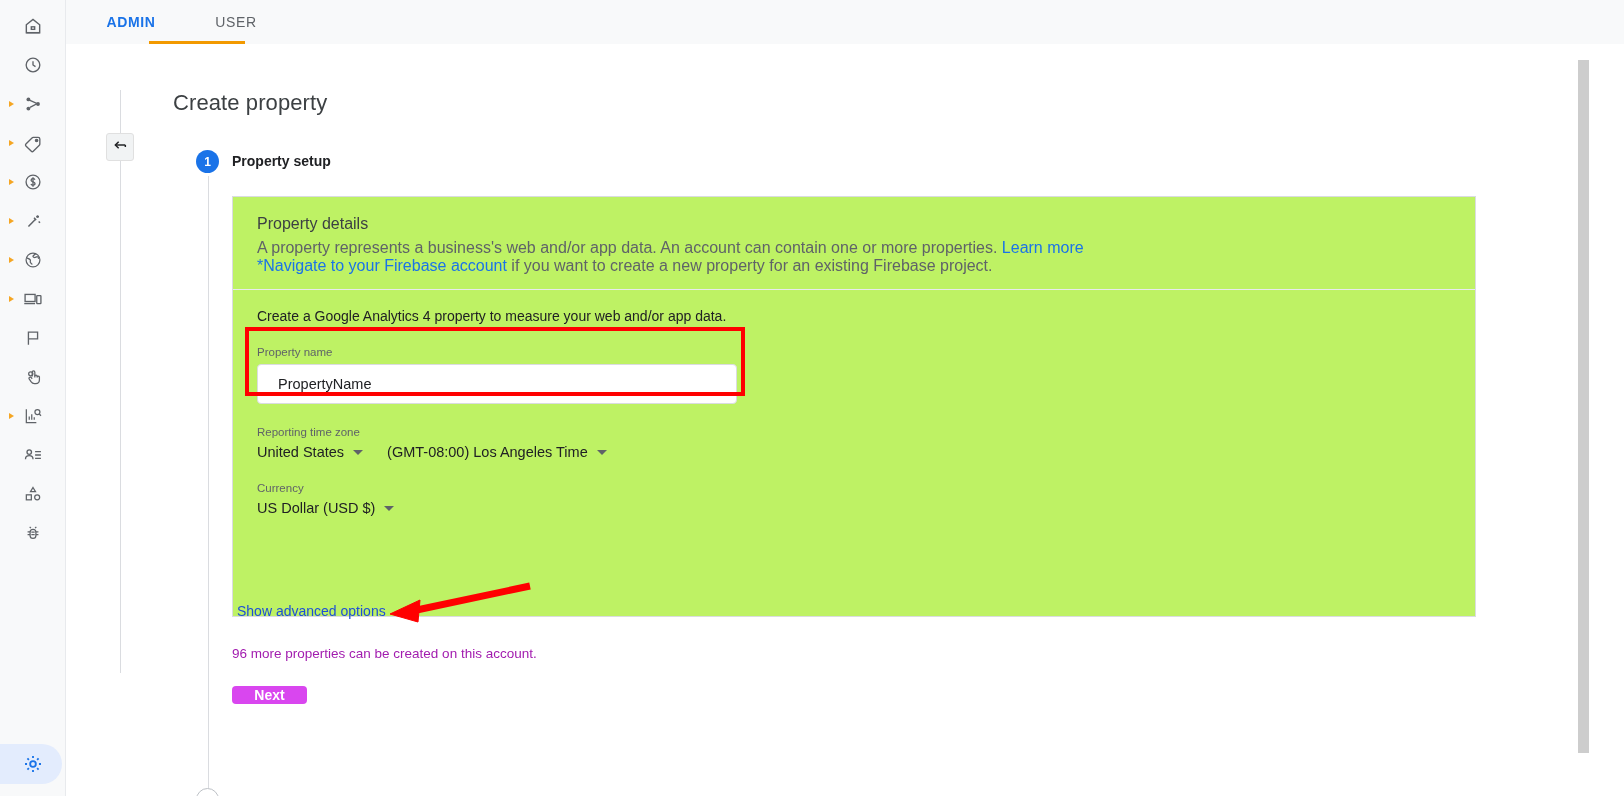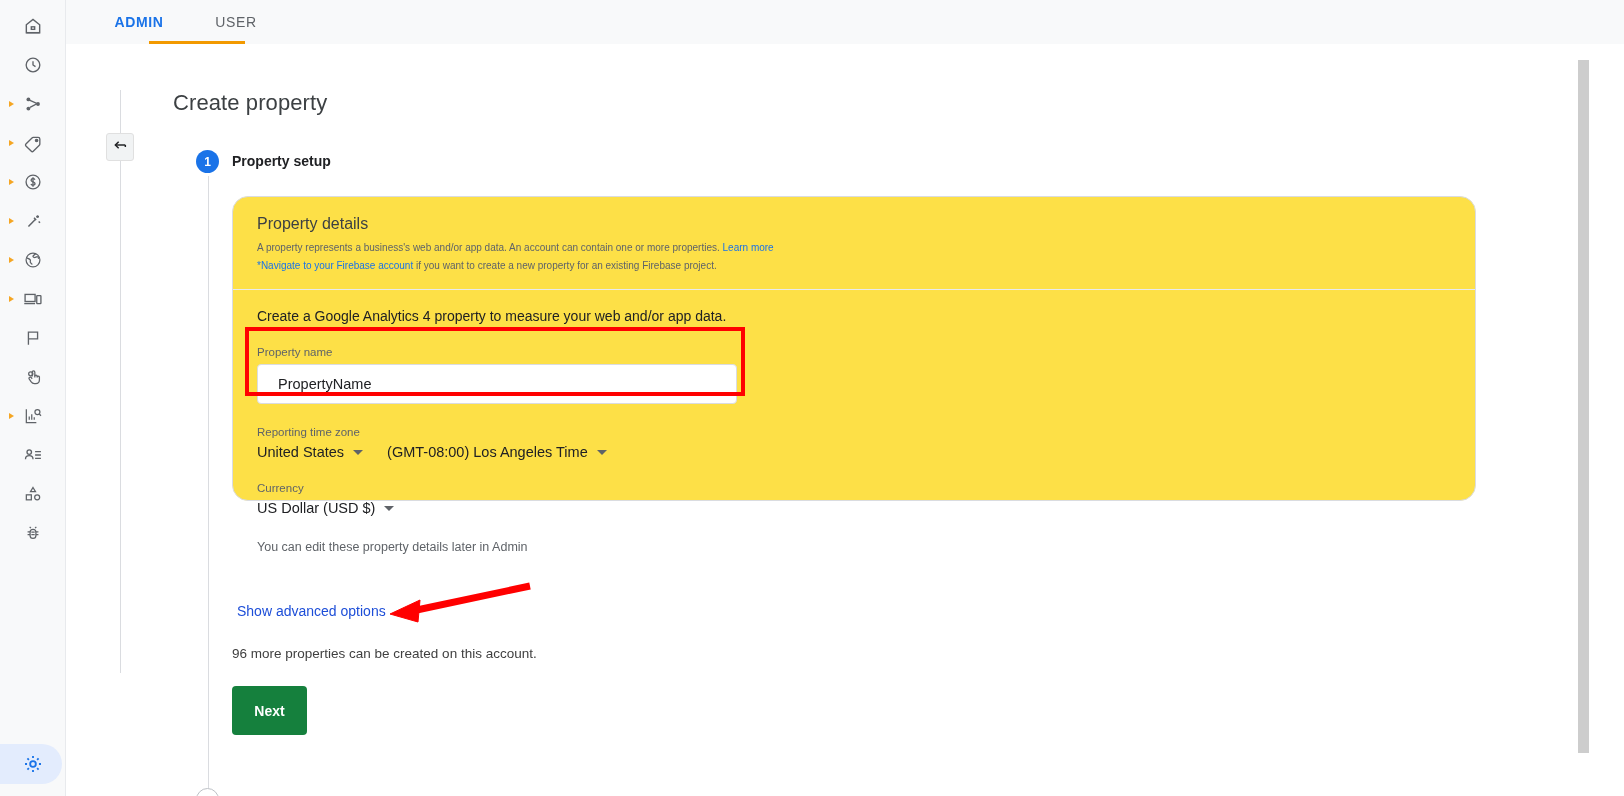--- a/index.html
+++ b/index.html
@@ -60,21 +60,21 @@
     position: absolute; left: 66px; top: 0;
     width: 1558px; height: 44px;
     background: #f8f9fa;
   }
   .tab {
     position: absolute; top: 0; height: 44px;
     display: flex; align-items: center; justify-content: center;
     font-size: 14px; font-weight: bold; letter-spacing: .6px;
     cursor: pointer;
   }
-  .tab-admin { left: 25px; width: 96px; color: #1a73e8; }
+  .tab-admin { left: 17px; width: 96px; color: #1a73e8; }
   .tab-user  { left: 122px; width: 96px; color: #5f6368; font-weight: normal; }
   .tab-indicator {
     position: absolute; left: 83px; top: 41px;
     width: 96px; height: 3px; background: #f29900;
   }
 
   
   .surface {
     position: absolute; left: 84px; top: 44px;
     width: 1506px; height: 752px;
@@ -130,29 +130,29 @@
   }
   .step2-circle {
     position: absolute; left: 196px; top: 788px;
     width: 23px; height: 23px; border-radius: 50%;
     background: #ffffff; border: 1px solid #bdc1c6;
   }
 
   
   .card {
     position: absolute; left: 232px; top: 196px;
-    width: 1244px; height: 305px;
-    background: #fde047; border: 1px solid #dadce0; border-radius: 16px;
+    width: 1244px; height: 421px;
+    background: #bef264; border: 1px solid #dadce0; border-radius: 0;
   }
   .card-head { position: relative; padding: 18px 24px 14px 24px; }
   .card-head-title {
     font-size: 16px; color: #3c4043; margin: 0 0 6px 0; font-weight: normal;
   }
   .card-head-desc {
-    font-size: 10px; color: #5f6368; line-height: 18px;
+    font-size: 16px; color: #5f6368; line-height: 18px;
   }
   .link { color: #1a73e8; cursor: pointer; text-decoration: none; }
   .card-divider { height: 1px; background: #e8eaed; }
   .card-body { position: relative; padding: 18px 24px 20px 24px; }
 
   .intro-text { font-size: 14px; color: #202124; margin-bottom: 22px; }
 
   .field-label {
     font-size: 11.5px; color: #5f6368; margin-bottom: 6px;
   }
@@ -200,26 +200,26 @@
     width: 170px; height: 50px;
     pointer-events: none; z-index: 21;
   }
 
   .advanced-link {
     position: absolute; left: 237px; top: 603px;
     font-size: 14px; color: #1d4ed8; cursor: pointer;
   }
   .count-text {
     position: absolute; left: 232px; top: 646px;
-    font-size: 13.5px; color: #404040;
+    font-size: 13.5px; color: #a21caf;
   }
   .next-btn {
     position: absolute; left: 232px; top: 686px;
-    width: 75px; height: 49px;
-    background: #15803d; color: #fff;
+    width: 75px; height: 18px;
+    background: #d946ef; color: #fff;
     border: none; border-radius: 4px;
     font-size: 14px; font-weight: bold;
     font-family: "Liberation Sans", sans-serif;
     cursor: pointer;
   }
 </style>
 </head>
 <body>
 
 <div id="root">
@@ -449,21 +449,20 @@
       <div class="field-group group-cur">
         <div class="field-label">Currency</div>
         <div class="selects-row">
           <div class="select">
             <span>US Dollar (USD $)</span>
             <span class="caret-down"></span>
           </div>
         </div>
       </div>
 
-      <div class="helper-text">You can edit these property details later in Admin</div>
     </div>
   </div>
 
   <div class="highlight-box"></div>
 
   <div class="advanced-link">Show advanced options</div>
 
   <svg class="arrow-svg" viewBox="0 0 170 50">
     <g fill="#ff0000" stroke="#ff0000">
       <path d="M150 6 L32 31" stroke-width="7" stroke-linecap="butt"></path>

